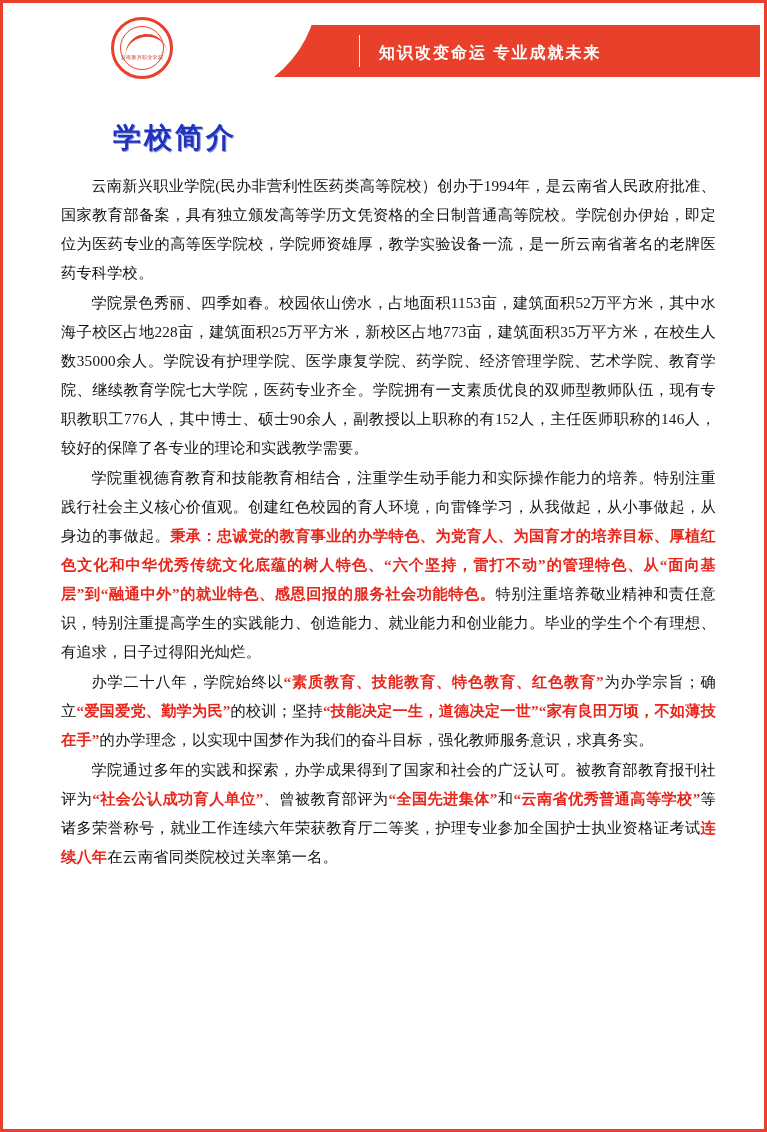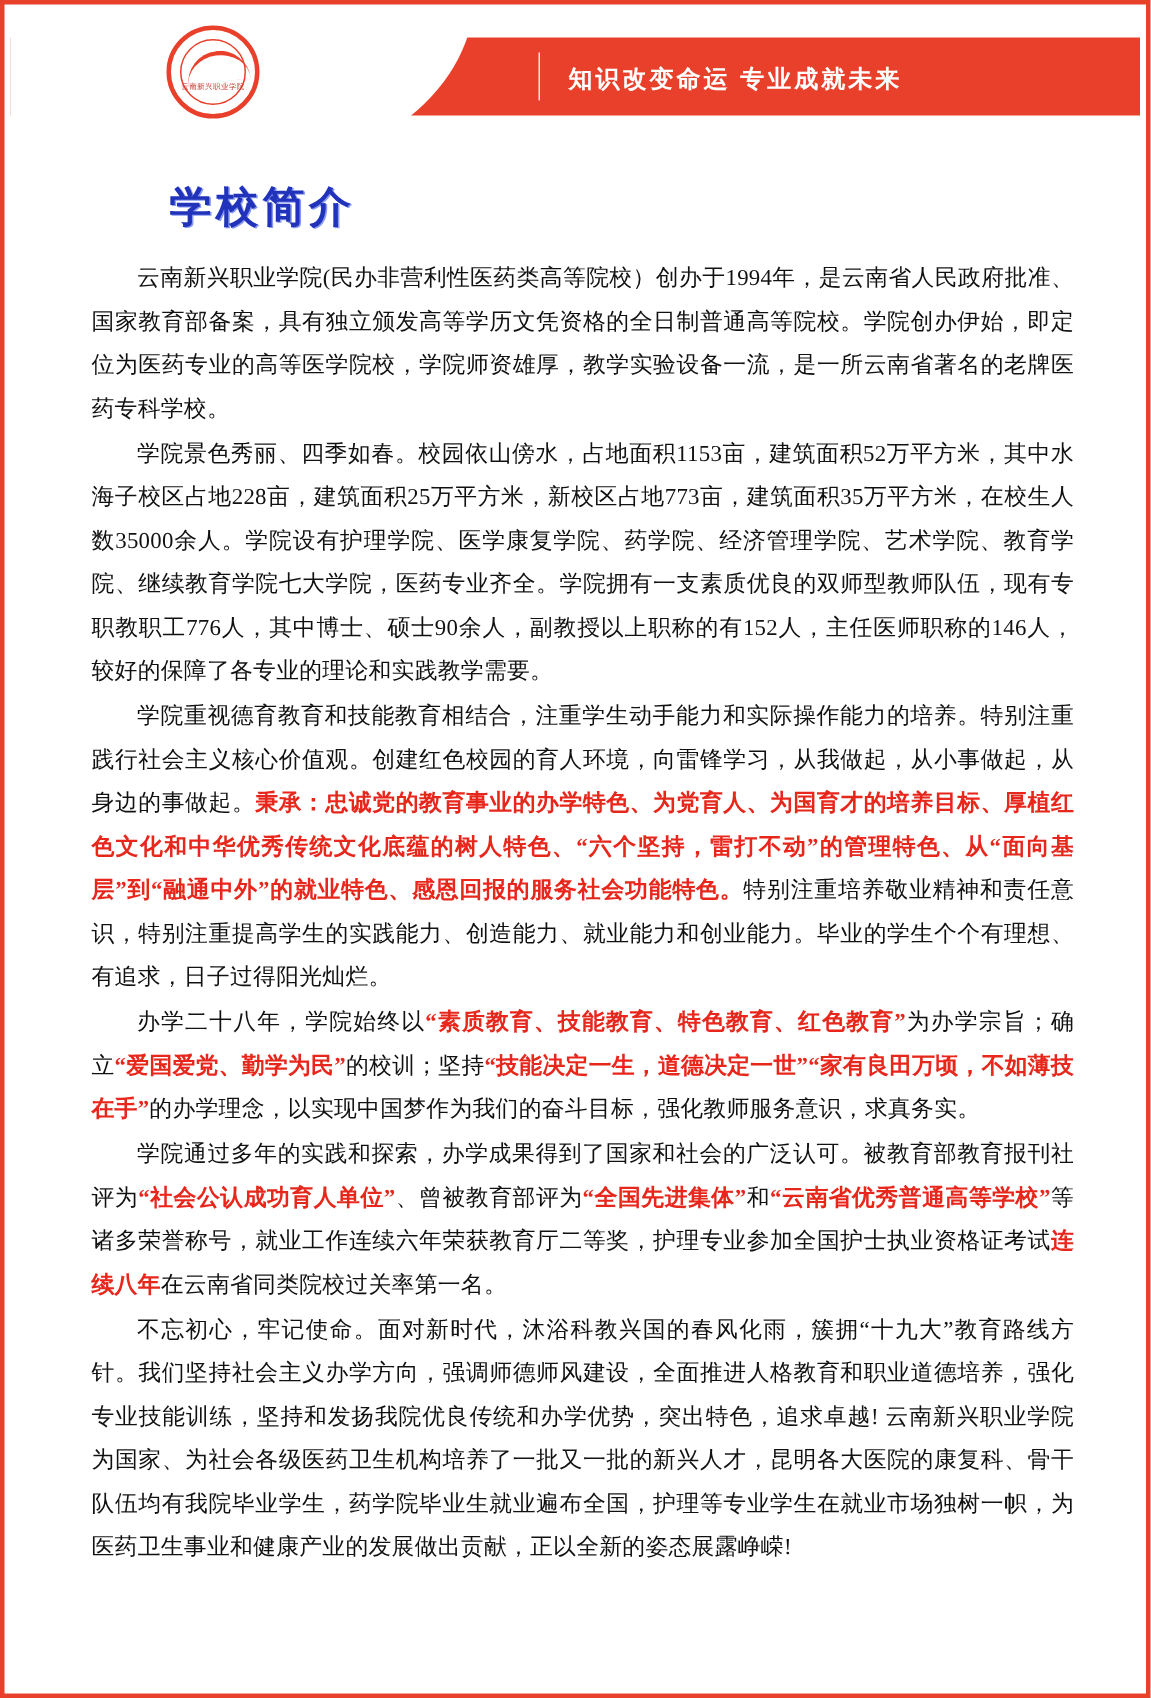--- a/index.html
+++ b/index.html
@@ -209,16 +209,15 @@
   </div>
 
   <div class="title">学校简介</div>
 
   <div class="content" id="article-body">
       <p><span>云南新兴职业学院(民办非营利性医药类高等院校）创办于1994年，是云南省人民政府批准、国家教育部备案，具有独立颁发高等学历文凭资格的全日制普通高等院校。学院创办伊始，即定位为医药专业的高等医学院校，学院师资雄厚，教学实验设备一流，是一所云南省著名的老牌医药专科学校。</span></p>
       <p><span>学院景色秀丽、四季如春。校园依山傍水，占地面积1153亩，建筑面积52万平方米，其中水海子校区占地228亩，建筑面积25万平方米，新校区占地773亩，建筑面积35万平方米，在校生人数35000余人。学院设有护理学院、医学康复学院、药学院、经济管理学院、艺术学院、教育学院、继续教育学院七大学院，医药专业齐全。学院拥有一支素质优良的双师型教师队伍，现有专职教职工776人，其中博士、硕士90余人，副教授以上职称的有152人，主任医师职称的146人，较好的保障了各专业的理论和实践教学需要。</span></p>
       <p><span>学院重视德育教育和技能教育相结合，注重学生动手能力和实际操作能力的培养。特别注重践行社会主义核心价值观。创建红色校园的育人环境，向雷锋学习，从我做起，从小事做起，从身边的事做起。</span><span class="red-b">秉承：忠诚党的教育事业的办学特色、为党育人、为国育才的培养目标、厚植红色文化和中华优秀传统文化底蕴的树人特色、“六个坚持，雷打不动”的管理特色、从“面向基层”到“融通中外”的就业特色、感恩回报的服务社会功能特色。</span><span>特别注重培养敬业精神和责任意识，特别注重提高学生的实践能力、创造能力、就业能力和创业能力。毕业的学生个个有理想、有追求，日子过得阳光灿烂。</span></p>
       <p><span>办学二十八年，学院始终以</span><span class="red-b">“素质教育、技能教育、特色教育、红色教育”</span><span>为办学宗旨；确立</span><span class="red-b">“爱国爱党、勤学为民”</span><span>的校训；坚持</span><span class="red-b">“技能决定一生，道德决定一世”</span><span class="red-b">“家有良田万顷，不如薄技在手”</span><span>的办学理念，以实现中国梦作为我们的奋斗目标，强化教师服务意识，求真务实。</span></p>
       <p><span>学院通过多年的实践和探索，办学成果得到了国家和社会的广泛认可。被教育部教育报刊社评为</span><span class="red-b">“社会公认成功育人单位”</span><span>、曾被教育部评为</span><span class="red-b">“全国先进集体”</span><span>和</span><span class="red-b">“云南省优秀普通高等学校”</span><span>等诸多荣誉称号，就业工作连续六年荣获教育厅二等奖，护理专业参加全国护士执业资格证考试</span><span class="red-b">连续八年</span><span>在云南省同类院校过关率第一名。</span></p>
-      <p><span>不忘初心，牢记使命。面对新时代，沐浴科教兴国的春风化雨，簇拥“十九大”教育路线方针。我们坚持社会主义办学方向，强调师德师风建设，全面推进人格教育和职业道德培养，强化专业技能训练，坚持和发扬我院优良传统和办学优势，突出特色，追求卓越! 云南新兴职业学院为国家、为社会各级医药卫生机构培养了一批又一批的新兴人才，昆明各大医院的康复科、骨干队伍均有我院毕业学生，药学院毕业生就业遍布全国，护理等专业学生在就业市场独树一帜，为医药卫生事业和健康产业的发展做出贡献，正以全新的姿态展露峥嵘!</span></p>
     </div>
 
 </div>
 
 </body></html>

